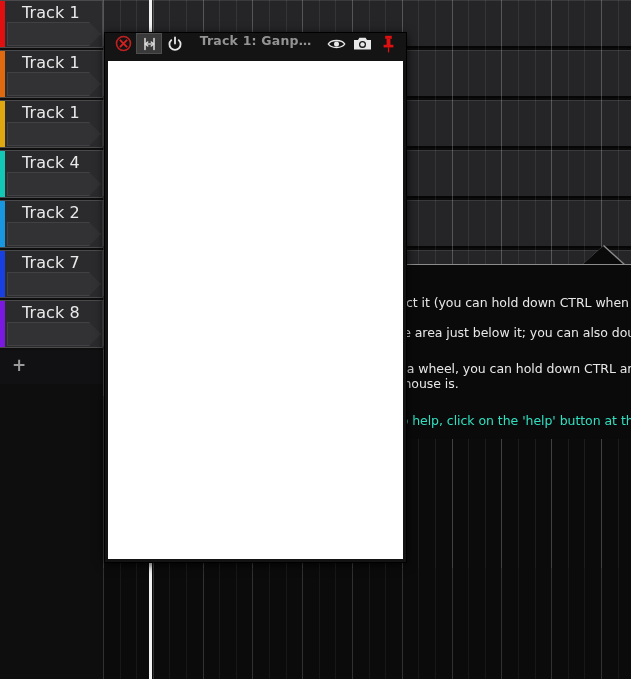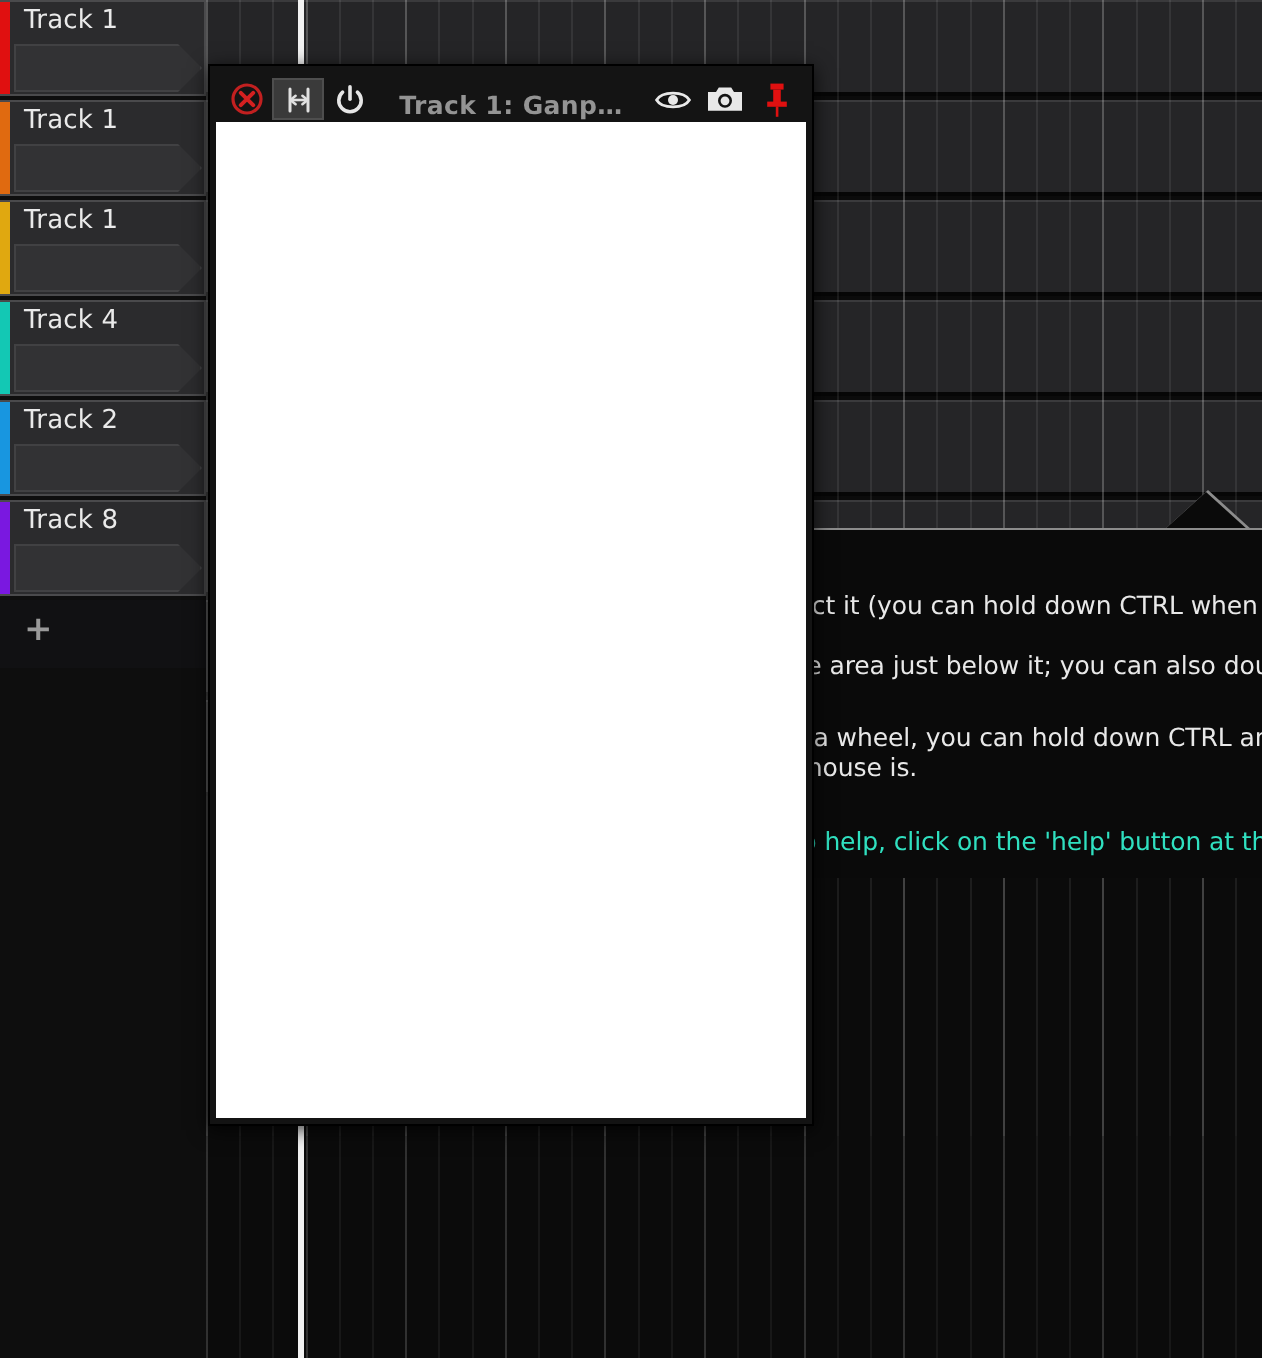--- a/index.html
+++ b/index.html
@@ -110,23 +110,23 @@
   }
   .track .colorbar {
     position: absolute;
     left: 0;
     top: 0;
     bottom: 0;
     width: 5px;
   }
   .track .tname {
     position: absolute;
-    left: 12px;
+    left: 22px;
     top: 2px;
-    font-size: 13px;
+    font-size: 16px;
     color: #eaeaea;
     letter-spacing: 0.1px;
     white-space: nowrap;
   }
   .track .fader {
     position: absolute;
     left: 7px;
     top: 21px;
     right: 1px;
     height: 24px;
@@ -212,21 +212,21 @@
     border: 1px solid #000;
     box-sizing: border-box;
     z-index: 10;
     box-shadow: 0 2px 9px rgba(0,0,0,0.75);
   }
   #popup-titlebar {
     position: relative;
     height: 27px;
     background: #141414;
     display: flex;
-    align-items: flex-end;
+    align-items: flex-start;
     padding: 0 5px;
   }
   .tb-btn {
     width: 26px;
     height: 21px;
     display: flex;
     align-items: center;
     justify-content: center;
     flex: none;
     cursor: pointer;
@@ -320,20 +320,25 @@
       <div class="tname">Track 4</div>
       <div class="fader"></div>
     </div>
 
     <div class="track">
       <div class="colorbar" style="background:#1896e0"></div>
       <div class="tname">Track 2</div>
       <div class="fader"></div>
     </div>
 
+    <div class="track">
+      <div class="colorbar" style="background:#1840e0"></div>
+      <div class="tname">Track 7</div>
+      <div class="fader"></div>
+    </div>
 
     <div class="track">
       <div class="colorbar" style="background:#7a18e0"></div>
       <div class="tname">Track 8</div>
       <div class="fader"></div>
     </div>
 
     <div id="add-track">
       <div class="plus">+</div>
     </div>

